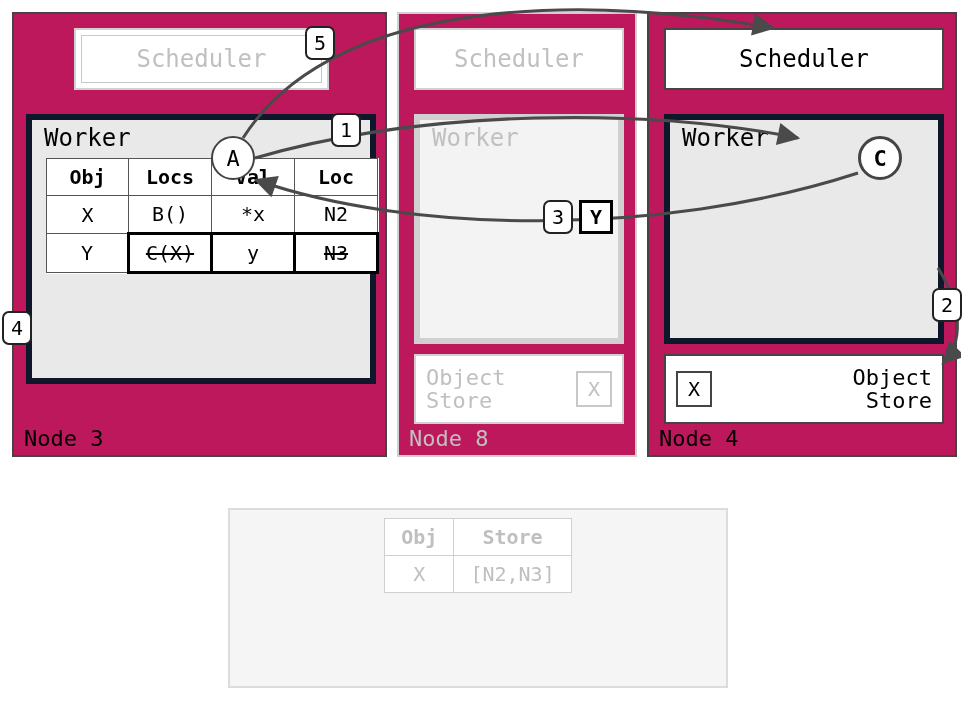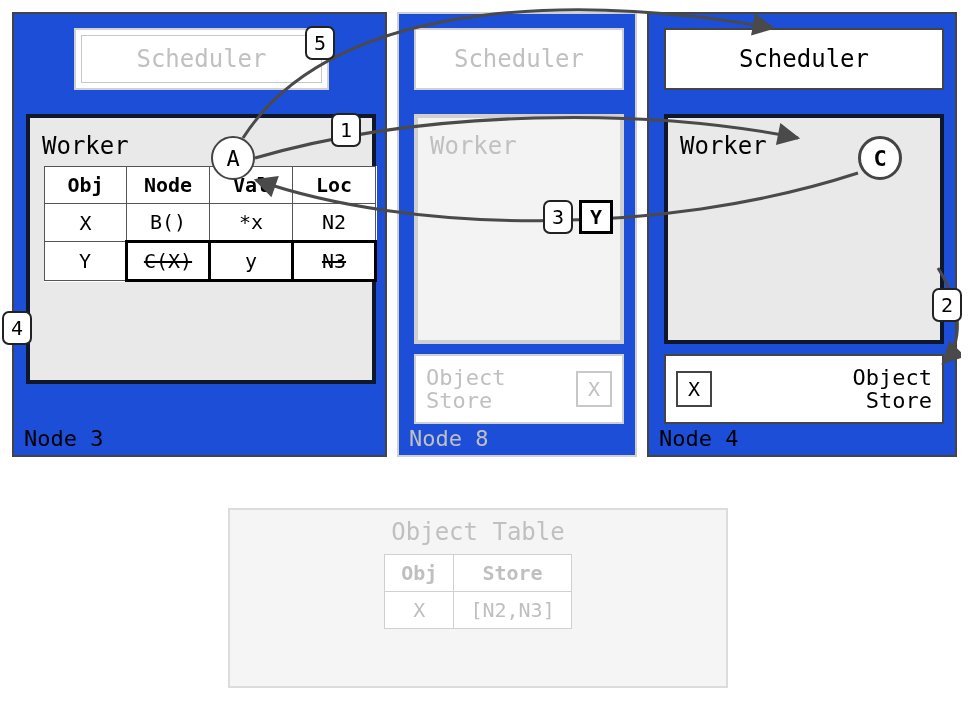--- a/index.html
+++ b/index.html
@@ -10,21 +10,21 @@
     color: #000;
     width: 969px;
     box-sizing: border-box;
   }
   .stage { position: relative; width: 953px; height: 704px; }
   svg.arrows { position: absolute; inset: 0; width: 953px; height: 704px; pointer-events: none; }
 
   .node {
     position: absolute;
     border: 2px solid #444;
-    background: #1d4ed8;
+    background: #be185d;
     box-sizing: border-box;
   }
   .node.faded { border-color: #d0d0d0; }
   .node-label {
     position: absolute;
     bottom: 4px;
     left: 10px;
     font-size: 22px;
   }
   .faded .node-label { color: #c0c0c0; }
@@ -44,24 +44,24 @@
   .scheduler.faded { border-color: #d0d0d0; color: #c0c0c0; }
   .scheduler.double::after {
     content: "";
     position: absolute;
     inset: 5px;
     border: 1.5px solid #c8c8c8;
   }
 
   .worker {
     position: absolute;
-    border: 4px solid #0f172a;
+    border: 6px solid #0f172a;
     background: #e9e9e9;
     box-sizing: border-box;
-    padding: 12px 10px;
+    padding: 2px 10px;
   }
   .worker.faded { border-color: #d0d0d0; background: #f3f3f3; }
   .worker-label { font-size: 24px; margin: 2px 0 6px 2px; }
   .faded .worker-label { color: #c0c0c0; }
 
   .task-circle {
     position: absolute;
     width: 44px; height: 44px;
     border: 2px solid #444;
     border-radius: 50%;
@@ -157,21 +157,21 @@
       <span>Scheduler</span>
     </div>
 
     <div class="worker" style="left:12px; top:100px; width:350px; height:270px;">
       <div class="worker-label">Worker</div>
 
       <table class="obj-table">
         <tbody>
             <tr>
           <th>Obj</th>
-          <th>Node</th>
+          <th>Locs</th>
           <th>Val</th>
           <th>Loc</th>
         </tr>
         <tr>
           <td>X</td>
           <td>B()</td>
           <td>*x</td>
           <td>N2</td>
         </tr>
         <tr class="row-emph">
@@ -224,21 +224,20 @@
       </div>
     </div>
     <div class="node-label">Node 4</div>
   </div>
 
   <div class="task-circle bold" style="left:850px; top:128px;">
     <span>C</span>
   </div>
 
   <div class="global-ot" style="left:220px; top:500px; width:500px; height:180px;">
-    <div class="title">Object Table</div>
     <table class="ot2">
       <tbody>
           <tr>
         <th>Obj</th>
         <th>Store</th>
       </tr>
       <tr>
         <td>X</td>
         <td>[N2,N3]</td>
       </tr>

